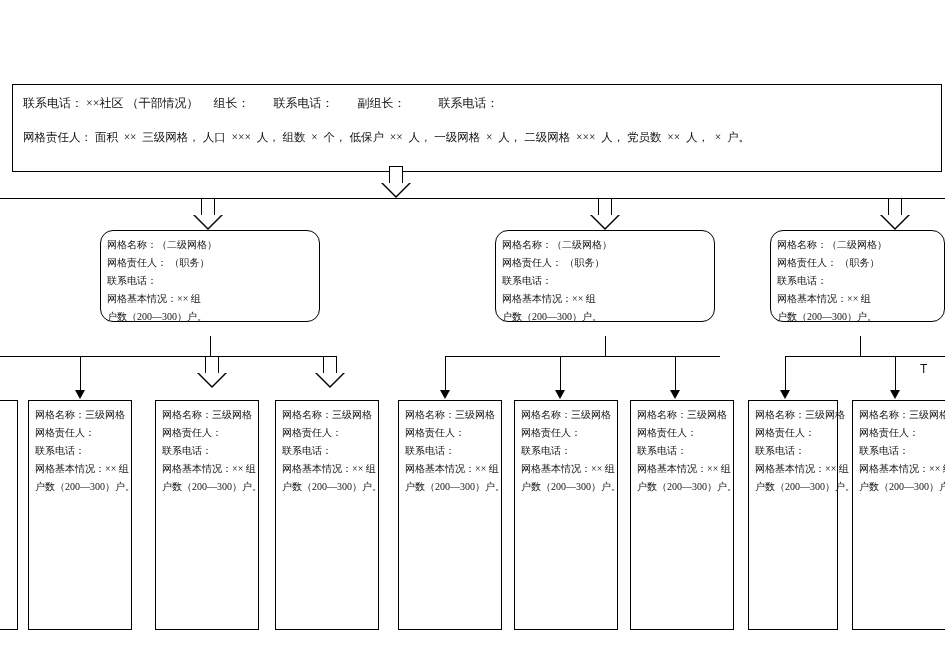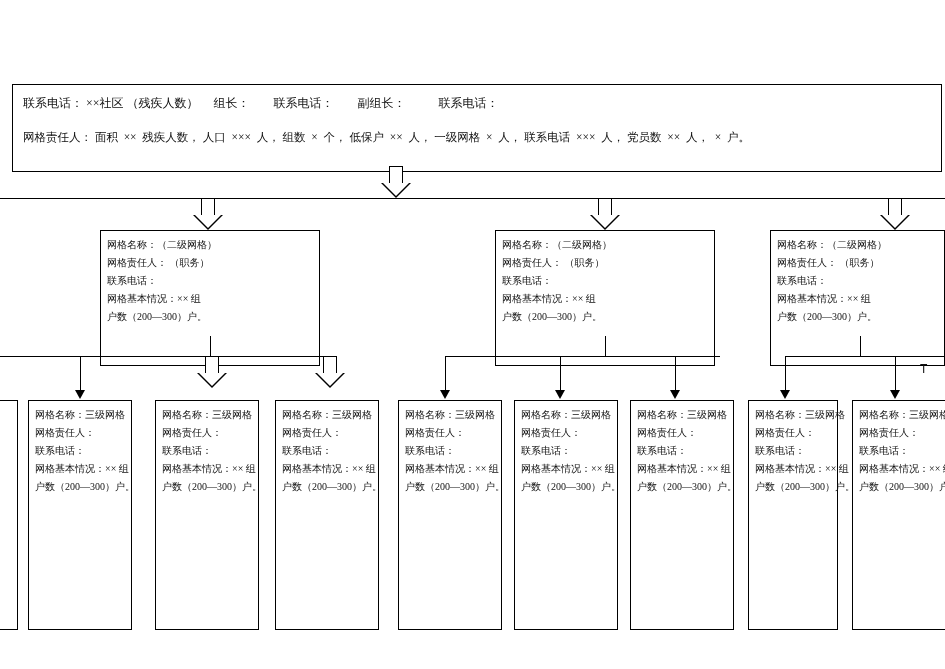--- a/index.html
+++ b/index.html
@@ -34,63 +34,63 @@
       border-left:13px solid transparent; border-right:13px solid transparent; border-top:13px solid #fff; }
     .vline { position:absolute; width:0; border-left:1px solid #000; }
     .h2line { position:absolute; height:0; border-top:1px solid #000; }
     .small-arrow-head { position:absolute; width:0; height:0;
       border-left:5px solid transparent; border-right:5px solid transparent; border-top:9px solid #000; }
 
     .l2box, .l3box, .l3box-narrow {
       position:absolute; border:1px solid #000; font-size:10px; line-height:1.6;
       padding:6px 6px; background:#fff;
     }
-    .l2box { width: 220px; height: 136px; }
+    .l2box { width: 220px; height: 92px; border-radius: 13px; }
     .l3box { width: 104px; height: 230px; }
     .l3box-narrow { width: 90px; height: 230px; }
     .l2box p, .l3box p, .l3box-narrow p { margin:0 0 2px 0; white-space: nowrap; }
     .tmark { position:absolute; font-family: "SimHei", sans-serif; font-size:12px; }
   </style>
 </head>
 <body>
 
 <div class="page">
 
 
   <div class="header-box">
     <div class="row">
       <span>联系电话：</span>
-      <span>××社区 （残疾人数）</span>
+      <span>××社区 （干部情况）</span>
       &nbsp;&nbsp;&nbsp;
       <span>组长：</span>
       &nbsp;&nbsp;&nbsp;&nbsp;&nbsp;&nbsp;
       <span>联系电话：</span>
       &nbsp;&nbsp;&nbsp;&nbsp;&nbsp;&nbsp;
       <span>副组长：</span>
       &nbsp;&nbsp;&nbsp;&nbsp;&nbsp;&nbsp;&nbsp;&nbsp;&nbsp;
       <span>联系电话：</span>
     </div>
     <div class="row row2">
       <span>网格责任人：</span>
       <span>面积</span>
       &nbsp;<span>××</span>&nbsp;
-      <span>残疾人数，</span>
+      <span>三级网格，</span>
       <span>人口</span>
       &nbsp;<span>×××</span>&nbsp;
       <span>人，</span>
       <span>组数</span>
       &nbsp;<span>×</span>&nbsp;
       <span>个，</span>
       <span>低保户</span>
       &nbsp;<span>××</span>&nbsp;
       <span>人，</span>
       <span>一级网格</span>
       &nbsp;<span>×</span>&nbsp;
       <span>人，</span>
-      <span>联系电话</span>
+      <span>二级网格</span>
       &nbsp;<span>×××</span>&nbsp;
       <span>人，</span>
       <span>党员数</span>
       &nbsp;<span>××</span>&nbsp;
       <span>人，</span>
       &nbsp;<span>×</span>&nbsp;
       <span>户。</span>
     </div>
   </div>
 

